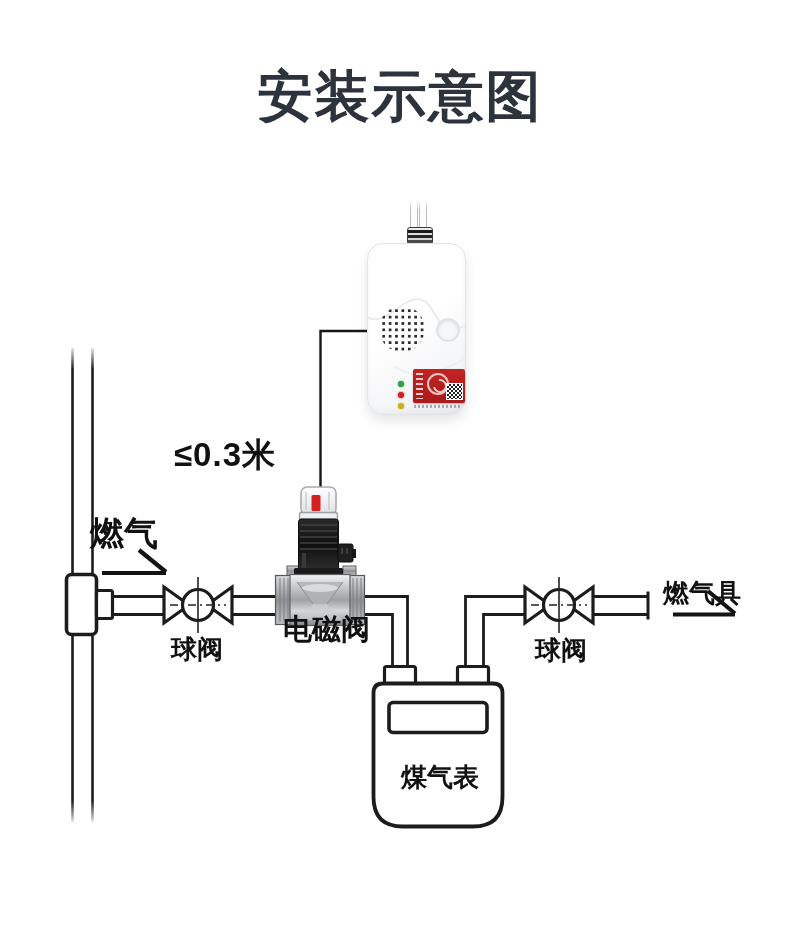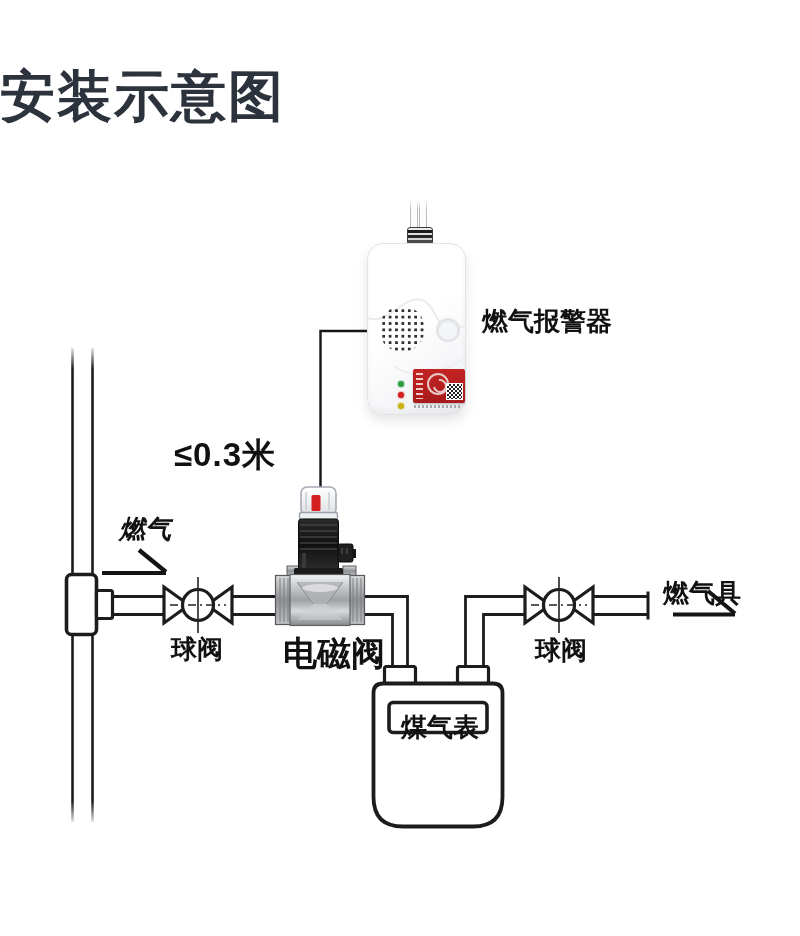--- a/index.html
+++ b/index.html
@@ -4,30 +4,30 @@
 <style>
   html,body{margin:0;padding:0;}
   body{
     width:800px;height:936px;position:relative;background:#ffffff;overflow:hidden;
     font-family:"Liberation Sans","DejaVu Sans",sans-serif;
   }
   .stage{position:absolute;inset:0;}
   svg.diagram{position:absolute;left:0;top:0;}
   .lbl{position:absolute;color:#111111;font-weight:700;white-space:nowrap;line-height:1;}
   .title{
-    position:absolute;left:0;right:0;top:60px;text-align:left;
+    position:absolute;left:0;right:0;top:60px;text-align:center;
     font-size:55px;font-weight:900;color:#2c333d;letter-spacing:2px;
   }
   .lbl-alarm{left:482px;top:308px;font-size:26px;}
   .lbl-distance{left:174px;top:438px;font-size:33px;font-weight:600;letter-spacing:1px;}
-  .lbl-gasin{left:119px;top:516px;font-size:26px;font-style:italic;}
+  .lbl-gasin{left:90px;top:516px;font-size:34px;}
   .lbl-bvl{left:171px;top:636px;font-size:26px;}
-  .lbl-sol{left:283px;top:636px;font-size:34px;}
+  .lbl-sol{left:283px;top:615px;font-size:29px;}
   .lbl-bvr{left:535px;top:637px;font-size:26px;}
-  .lbl-meter{left:401px;top:714px;font-size:26px;}
+  .lbl-meter{left:401px;top:764px;font-size:26px;}
   .lbl-appl{left:663px;top:552px;font-size:26px;margin-top:28px;}
 
   
   .alarm{
     position:absolute;left:367px;top:243px;width:97px;height:170px;border-radius:16px;
     background:linear-gradient(145deg,#ffffff 45%,#f3f4f6 80%,#e9ebee);
     border:1px solid #e2e3e6;
     box-shadow:0 6px 12px rgba(0,0,0,.10), inset 0 -3px 6px rgba(0,0,0,.04);
   }
   .alarm-curves{position:absolute;left:0;top:0;}
@@ -225,21 +225,20 @@
     <div class="led y"></div>
     <div class="sticker">
       <div class="bars"></div>
       <div class="emblem"></div>
       <div class="qr"></div>
     </div>
     <div class="serial"></div>
   </div>
 
   <div class="title">安装示意图</div>
-  <div class="lbl lbl-alarm">燃气报警器</div>
   <div class="lbl lbl-distance">≤0.3米</div>
   <div class="lbl lbl-gasin">燃气</div>
   <div class="lbl lbl-bvl">球阀</div>
   <div class="lbl lbl-sol">电磁阀</div>
   <div class="lbl lbl-bvr">球阀</div>
   <div class="lbl lbl-meter">煤气表</div>
   <div class="lbl lbl-appl">燃气具</div>
 </div>
 
 </body></html>

